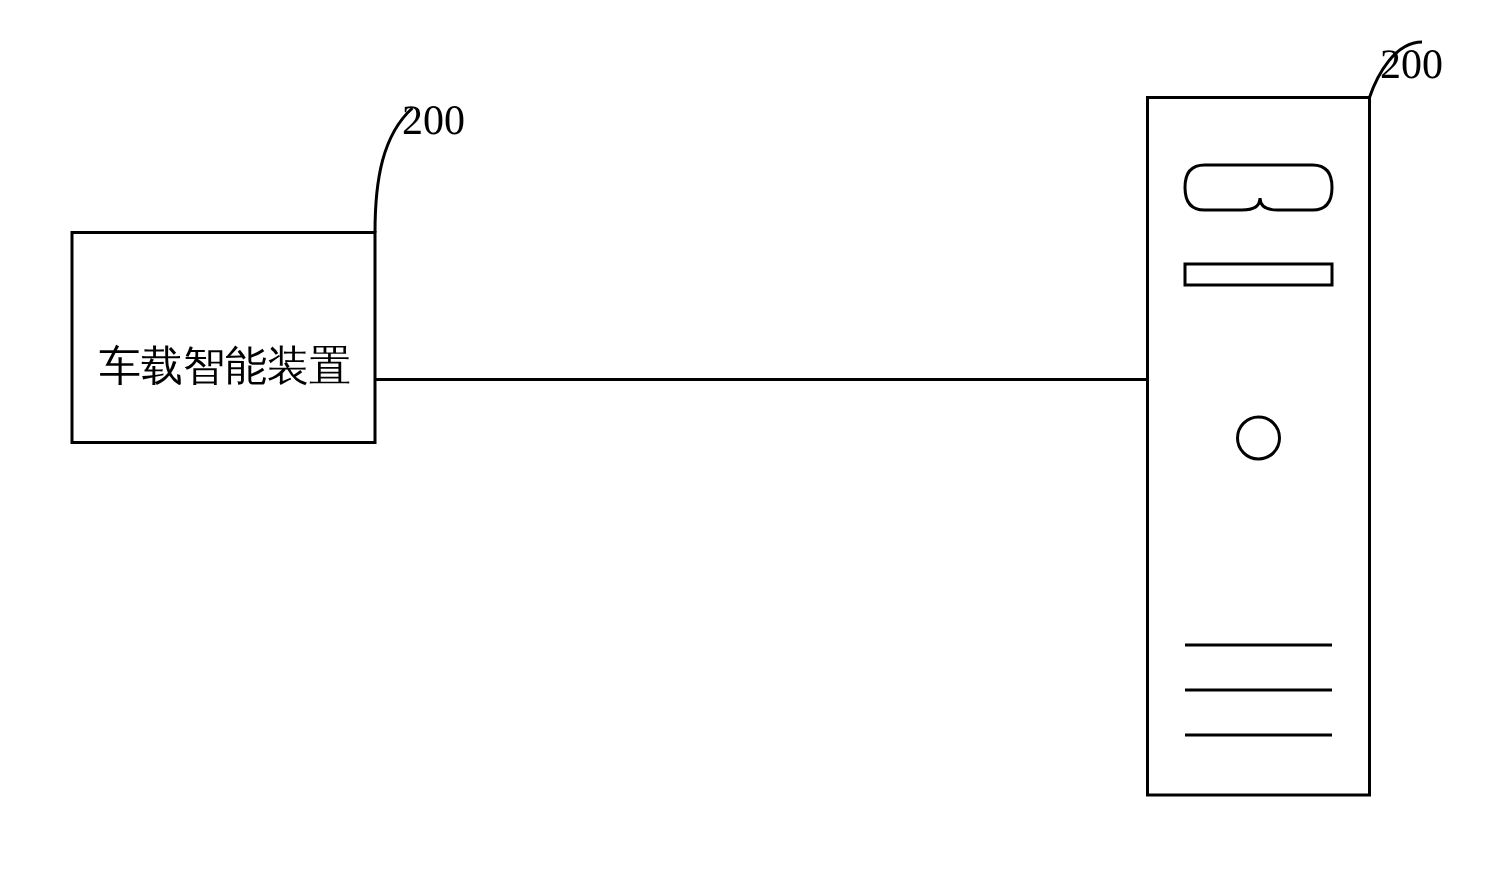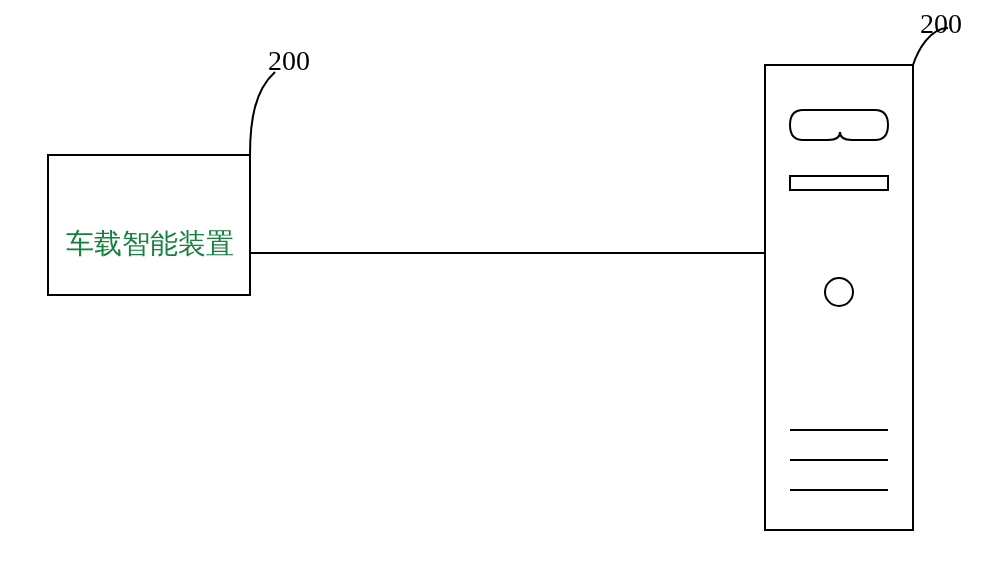--- a/index.html
+++ b/index.html
@@ -13,29 +13,30 @@
     .canvas {
       position: absolute;
       top: 0; left: 0;
       width: 1000px;
       height: 581px;
     }
     .label {
       position: absolute;
       font-size: 28px;
       color: #000;
+      margin-top: 20px;
     }
     .label-100 { left: 268px; top: 45px; }
     .label-200 { left: 920px; top: 8px; }
     .box-label {
       position: absolute;
       left: 60px;
       top: 225px;
       font-size: 28px;
-      color: #15803d;
+      color: #000000;
       width: 180px;
       text-align: center;
     }
   </style>
 </head>
 <body>
 
 <svg class="canvas" viewBox="0 0 1000 581">
 
   <rect x="48" y="155" width="202" height="140" fill="none" stroke="#000" stroke-width="2"></rect>

